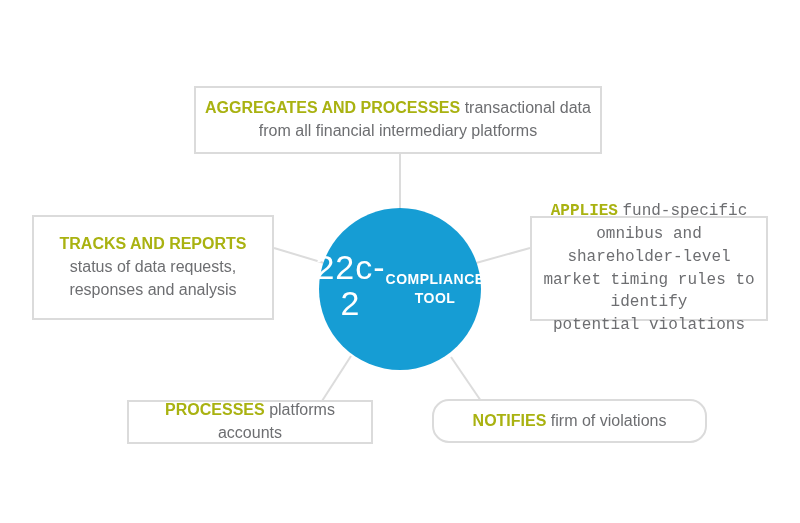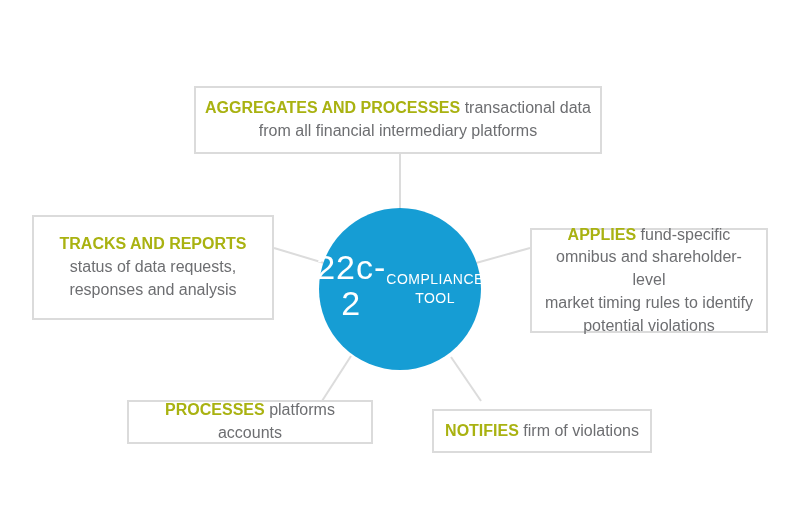--- a/index.html
+++ b/index.html
@@ -33,23 +33,23 @@
     color: #a9b211;
     font-weight: bold;
     margin-right: 0.28em;
   }
   .kw.block {
     display: block;
     margin-right: 0;
   }
   .box-top          { left: 194px; top:  86px; width: 408px; height: 68px; }
   .box-left         { left:  32px; top: 215px; width: 242px; height: 105px; }
-  .box-right        { left: 530px; top: 228px; width: 238px; height: 105px; }
+  .box-right        { left: 530px; top: 216px; width: 238px; height: 105px; font-family: Liberation Mono, monospace; }
   .box-bottom-left  { left: 127px; top: 400px; width: 246px; height: 44px; }
-  .box-bottom-right { left: 432px; top: 409px; width: 220px; height: 44px; }
+  .box-bottom-right { left: 432px; top: 399px; width: 275px; height: 44px; border-radius: 17px; }
   .hub {
     position: absolute;
     left: 319px; top: 208px;
     width: 162px; height: 162px;
     border-radius: 50%;
     background: #169dd4;
     display: flex;
     flex-direction: row;
     align-items: center;
     justify-content: center;
@@ -58,21 +58,21 @@
   }
   .hub-title {
     font-size: 34px;
     font-weight: 300;
     letter-spacing: 1px;
     line-height: 1.05;
     margin-bottom: 7px;
   }
   .hub-subtitle {
     font-size: 14px;
-    font-weight: normal;
+    font-weight: bold;
     letter-spacing: 0.5px;
     line-height: 1.35;
   }
 </style>
 </head>
 <body>
 
 <div class="stage">
 
   <svg class="connectors" width="800" height="523" viewBox="0 0 800 523">

